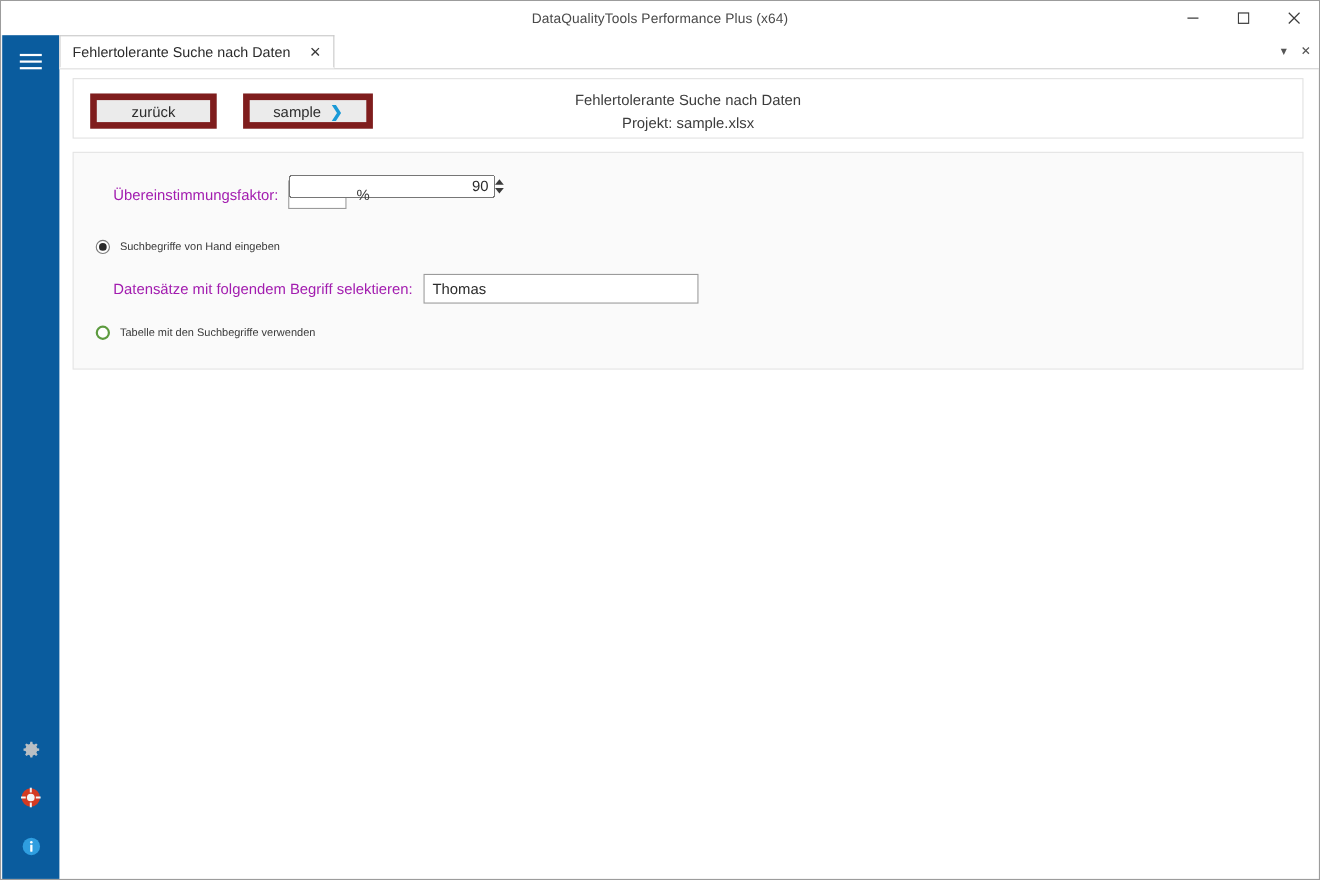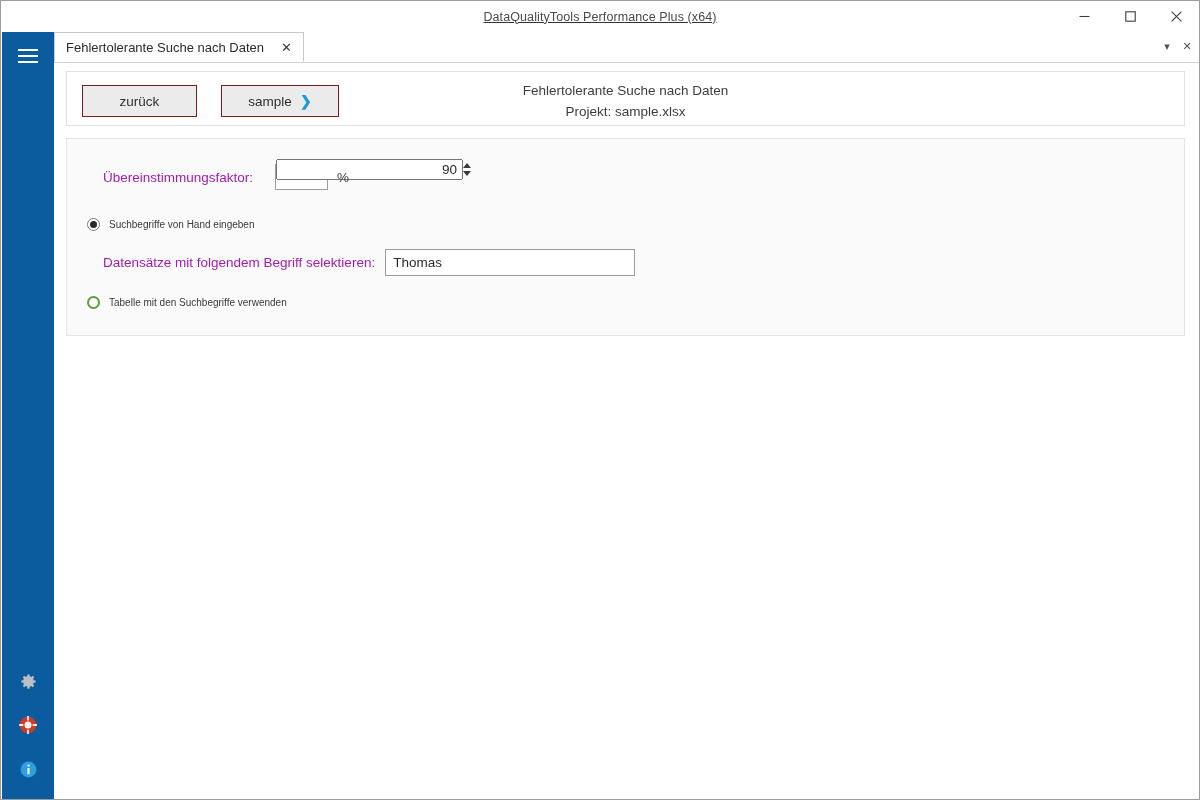--- a/index.html
+++ b/index.html
@@ -30,21 +30,20 @@
   
   .title-bar {
     position: absolute;
     left: 0; top: 0;
     width: 1198px;
     height: 31px;
     background: #ffffff;
     display: flex;
     align-items: center;
     justify-content: center;
-    text-decoration: underline;
   }
   .title-bar-text {
     font-size: 12.5px;
     color: #4a4a4a;
     letter-spacing: 0.1px;
     pointer-events: none;
   }
   .win-controls {
     position: absolute;
     right: 0; top: 0;
@@ -168,21 +167,21 @@
     width: 1119px;
     height: 55px;
     box-sizing: border-box;
     background: #ffffff;
     border: 1px solid #e2e2e2;
   }
   .btn {
     position: absolute;
     box-sizing: border-box;
     background: #ebebeb;
-    border: 1px solid #7f1d1d;
+    border: 6px solid #7f1d1d;
     font-family: "Liberation Sans", sans-serif;
     font-size: 13.5px;
     color: #2e2e2e;
     display: flex;
     align-items: center;
     justify-content: center;
     cursor: default;
     gap: 8px;
   }
   .btn-back  { left: 15px; top: 13px; width: 115px; height: 32px; }
@@ -234,21 +233,20 @@
   }
   .spinner {
     box-sizing: border-box;
     width: 53px;
     height: 26px;
     background: #ffffff;
     border: 1px solid #9b9b9b;
     display: flex;
     align-items: center;
     padding: 0 3px 16px 0;
-    margin-left: 13px;
   }
   .spinner-value {
     flex: 1;
     text-align: right;
     font-size: 13.5px;
     color: #2b2b2b;
     padding-right: 4px;
     outline: none;
   }
   .spin-arrows {

